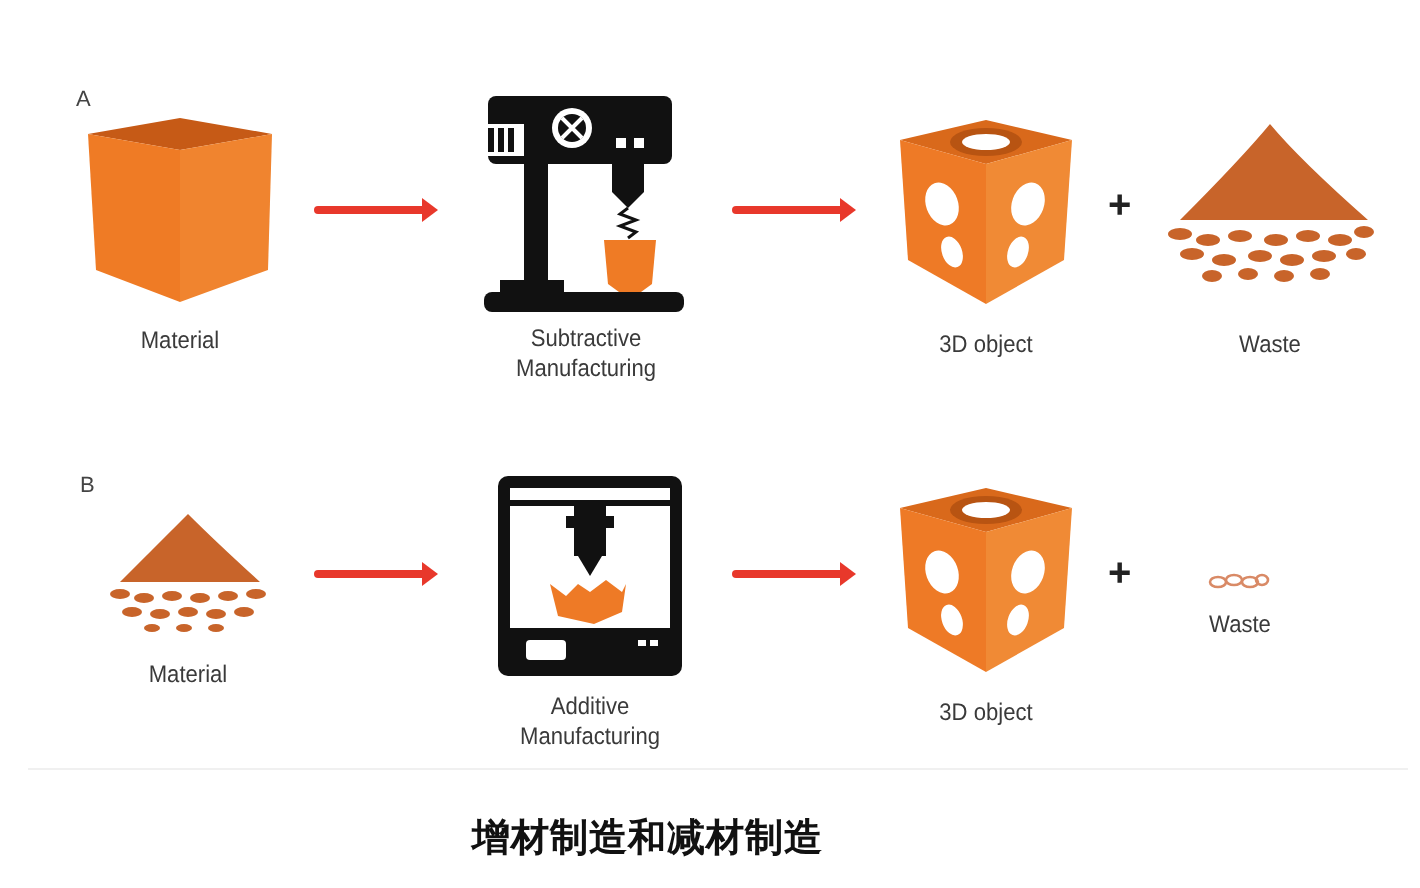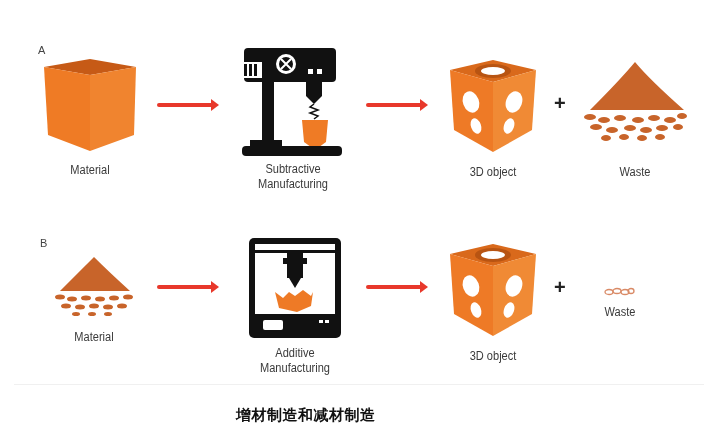--- a/index.html
+++ b/index.html
@@ -3,21 +3,21 @@
 <meta charset="utf-8">
 <style>
   html,body{margin:0;padding:0;background:#ffffff;}
   body{width:710px;height:444px;position:relative;overflow:hidden;font-family:"Liberation Sans",sans-serif;color:#333;}
   .abs{position:absolute;}
   .panel-letter{font-size:11px;color:#444;}
   .lbl{font-size:12px;color:#3a3a3a;text-align:center;line-height:15px;transform:scaleX(0.92);}
   .arrow{position:absolute;height:4px;background:#e8382b;border-radius:2px;}
   .arrow::after{content:"";position:absolute;right:-6px;top:-4px;border-left:8px solid #e8382b;border-top:6px solid transparent;border-bottom:6px solid transparent;}
   .plus{font-size:20px;font-weight:bold;color:#222;}
-  .caption{font-size:15px;font-weight:bold;color:#111;letter-spacing:0.5px;}
+  .caption{font-size:19px;font-weight:bold;color:#111;letter-spacing:0.5px;}
   .divider{position:absolute;left:14px;width:690px;height:1px;background:#f0f0f0;}
 </style>
 </head>
 <body>
 
 <div class="abs panel-letter" style="left:38px;top:44px;">A</div>
 
 <div class="abs" style="left:40px;top:55px;width:100px;height:100px;">
   <svg width="100" height="100" viewBox="0 0 100 100">
     <polygon points="4,12 50,4 96,12 50,20" fill="#c65a16"></polygon>

